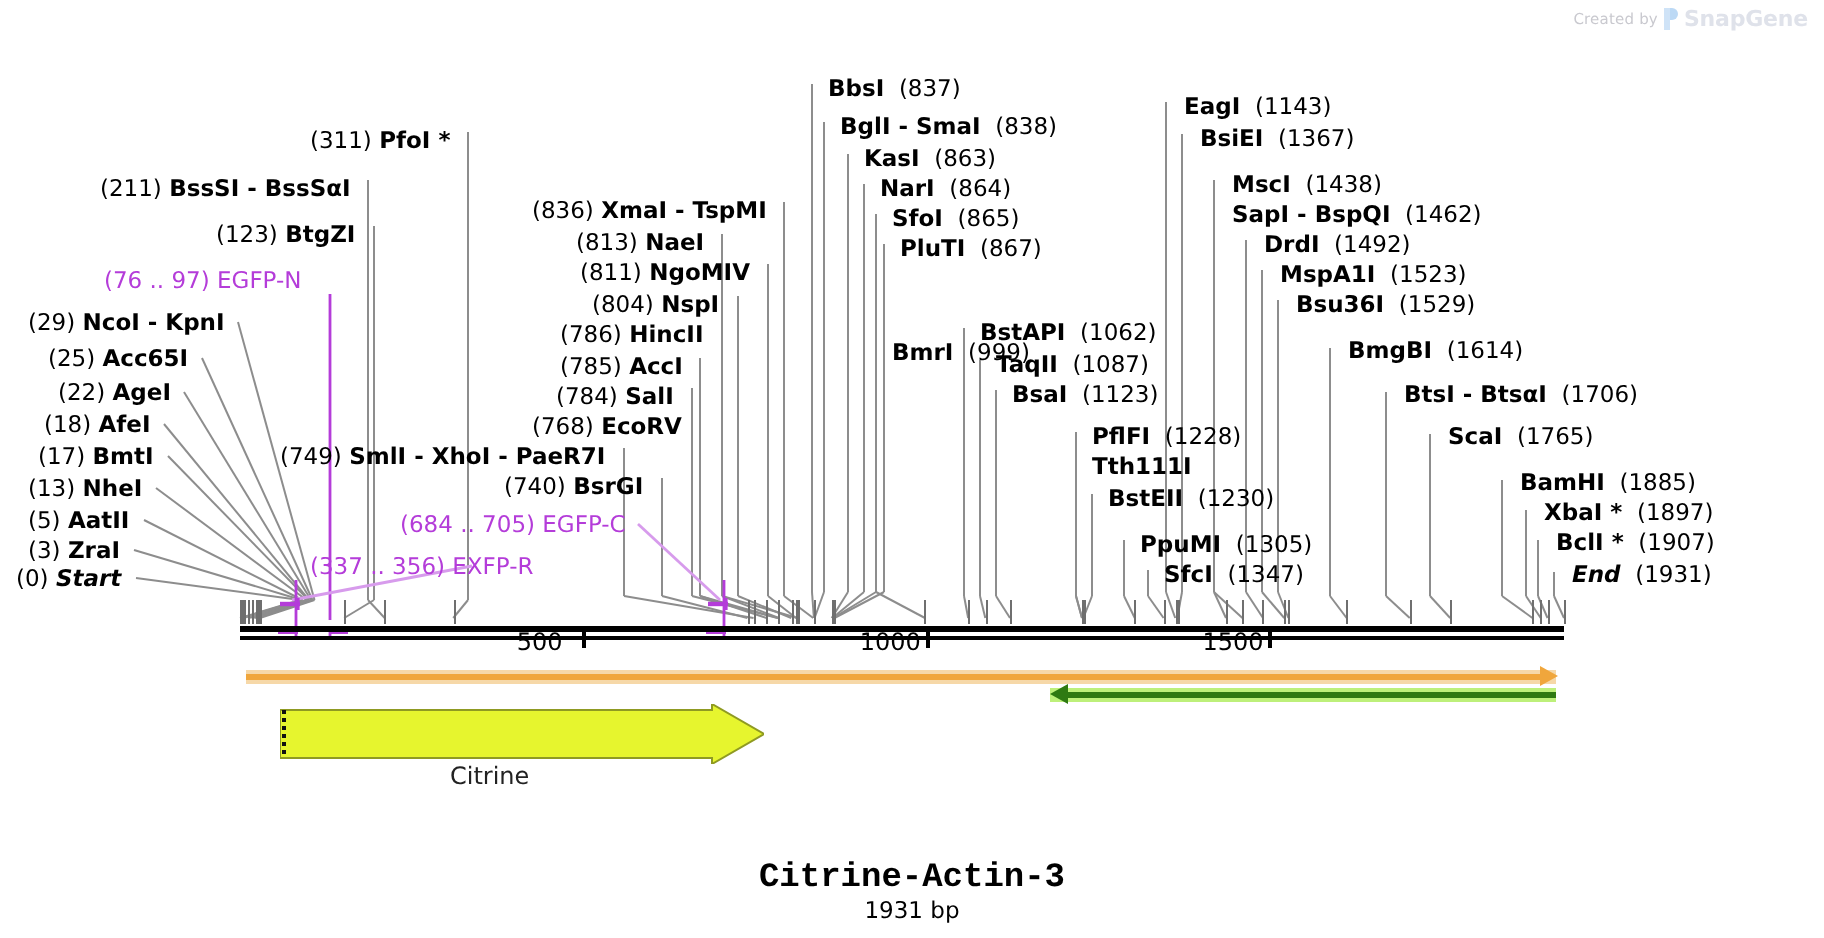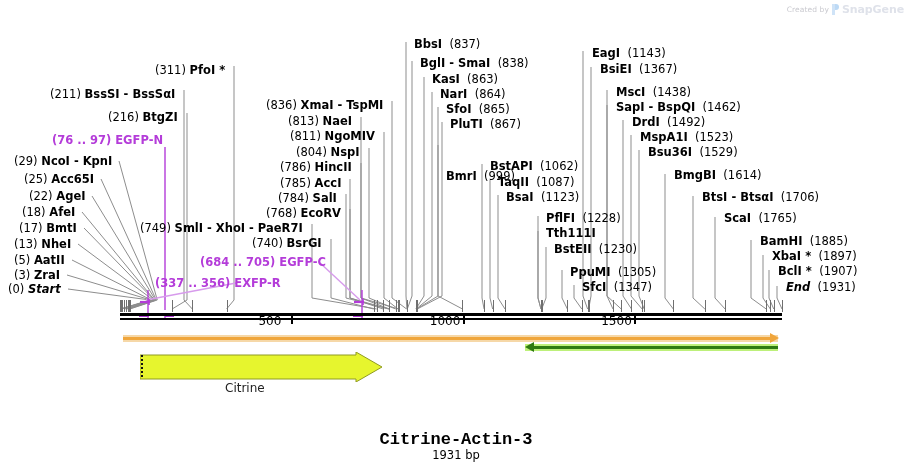--- a/index.html
+++ b/index.html
@@ -15,21 +15,21 @@
   .wm-flag i{position:absolute;left:0;top:0;width:3px;height:11px;background:#cfe3f7;display:block;}
   .wm-flag b{position:absolute;left:3px;top:0;width:4px;height:6px;background:#bcd9f5;border-radius:0 3px 3px 0;display:block;}
 
   
   .lbl{position:absolute;white-space:nowrap;font-size:11.5px;line-height:12px;}
   .lbl .nm{font-weight:bold;}
   .lbl .pos{font-weight:normal;}
   .lbl .star{font-weight:bold;}
   .lbl.italic .nm{font-style:italic;}
   .lbl.purple{color:#b43cd9;}
-  .lbl.purple .nm{font-weight:bold;}
+  .lbl.purple .nm{font-weight:normal;}
 
   
   svg.leaders{position:absolute;left:0;top:0;width:912px;height:469px;overflow:visible;}
 
   
   .ruler-line{position:absolute;background:#000;}
   .axisnum{position:absolute;font-size:12px;color:#000;}
   .ticklab{position:absolute;background:#000;width:2px;}
 
   
@@ -169,21 +169,21 @@
       <line x1="363" y1="299" x2="363" y2="305" stroke="#b43cd9" stroke-width="1.6"></line>
       <line x1="148" y1="290" x2="148" y2="319" stroke="#b43cd9" stroke-width="1.4"></line>
       <line x1="139" y1="316" x2="149" y2="316" stroke="#b43cd9" stroke-width="2"></line>
       <line x1="362" y1="290" x2="362" y2="319" stroke="#b43cd9" stroke-width="1.4"></line>
       <line x1="353" y1="316" x2="363" y2="316" stroke="#b43cd9" stroke-width="2"></line>
     </svg>
 
   <div id="labels">
       <div class="lbl" style="left: 155px; top: 64px;"><span class="pos">(311)</span><span>&nbsp;</span><span class="nm">PfoI</span><span class="star">&nbsp;*</span></div>
       <div class="lbl" style="left: 50px; top: 88px;"><span class="pos">(211)</span><span>&nbsp;</span><span class="nm">BssSI - BssSαI</span></div>
-      <div class="lbl" style="left: 108px; top: 111px;"><span class="pos">(216)</span><span>&nbsp;</span><span class="nm">BtgZI</span></div>
+      <div class="lbl" style="left: 108px; top: 111px;"><span class="pos">(123)</span><span>&nbsp;</span><span class="nm">BtgZI</span></div>
       <div class="lbl" style="left: 14px; top: 155px;"><span class="pos">(29)</span><span>&nbsp;</span><span class="nm">NcoI - KpnI</span></div>
       <div class="lbl" style="left: 24px; top: 173px;"><span class="pos">(25)</span><span>&nbsp;</span><span class="nm">Acc65I</span></div>
       <div class="lbl" style="left: 29px; top: 190px;"><span class="pos">(22)</span><span>&nbsp;</span><span class="nm">AgeI</span></div>
       <div class="lbl" style="left: 22px; top: 206px;"><span class="pos">(18)</span><span>&nbsp;</span><span class="nm">AfeI</span></div>
       <div class="lbl" style="left: 19px; top: 222px;"><span class="pos">(17)</span><span>&nbsp;</span><span class="nm">BmtI</span></div>
       <div class="lbl" style="left: 14px; top: 238px;"><span class="pos">(13)</span><span>&nbsp;</span><span class="nm">NheI</span></div>
       <div class="lbl" style="left: 14px; top: 254px;"><span class="pos">(5)</span><span>&nbsp;</span><span class="nm">AatII</span></div>
       <div class="lbl" style="left: 14px; top: 269px;"><span class="pos">(3)</span><span>&nbsp;</span><span class="nm">ZraI</span></div>
       <div class="lbl italic" style="left: 8px; top: 283px;"><span class="pos">(0)</span><span>&nbsp;</span><span class="nm">Start</span></div>
       <div class="lbl" style="left: 266px; top: 99px;"><span class="pos">(836)</span><span>&nbsp;</span><span class="nm">XmaI - TspMI</span></div>

